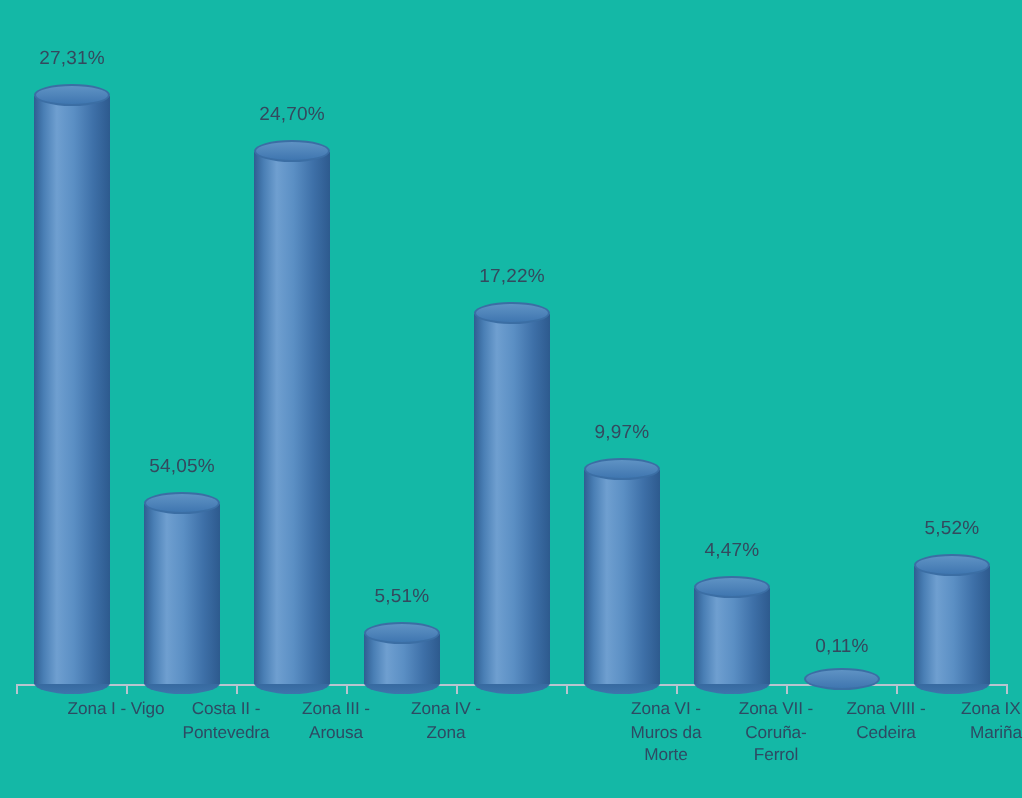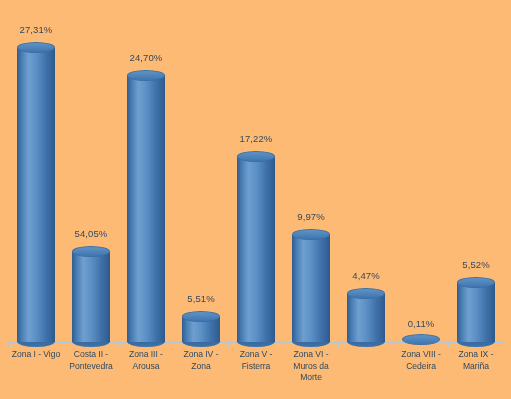--- a/index.html
+++ b/index.html
@@ -10,21 +10,21 @@
   body {
     width: 511px;
     height: 399px;
     overflow: hidden;
     font-family: "Liberation Sans", sans-serif;
   }
   #chart-root {
     position: relative;
     width: 511px;
     height: 399px;
-    background: #fdba74;
+    background: #14b8a6;
   }
   .plot-area {
     position: absolute;
     left: 0;
     top: 0;
     width: 511px;
     height: 399px;
   }
   
   .axis-line {
@@ -106,20 +106,21 @@
   }
   .cat-label {
     position: absolute;
     top: 349px;
     width: 60px;
     text-align: center;
     font-size: 8.6px;
     line-height: 11.5px;
     color: #2e4a63;
     letter-spacing: -0.05px;
+    margin-left: 22px;
   }
 </style>
 </head>
 <body>
 
 <div id="chart-root">
   <div class="plot-area">
 
     <div class="axis-line"></div>
 
@@ -227,30 +228,30 @@
     <div class="cat-label" style="left:116px;">
       <div>Zona III -</div>
       <div>Arousa</div>
       <div></div>
     </div>
     <div class="cat-label" style="left:171px;">
       <div>Zona IV -</div>
       <div>Zona</div>
       <div></div>
     </div>
-    <div class="cat-label" style="left:226px;">
-      <div>Zona V -</div>
-      <div>Fisterra</div>
-      <div></div>
-    </div>
     <div class="cat-label" style="left:281px;">
       <div>Zona VI -</div>
       <div>Muros da</div>
       <div>Morte</div>
     </div>
+    <div class="cat-label" style="left:336px;">
+      <div>Zona VII -</div>
+      <div>Coruña-</div>
+      <div>Ferrol</div>
+    </div>
     <div class="cat-label" style="left:391px;">
       <div>Zona VIII -</div>
       <div>Cedeira</div>
       <div></div>
     </div>
     <div class="cat-label" style="left:446px;">
       <div>Zona IX -</div>
       <div>Mariña</div>
       <div></div>
     </div>

